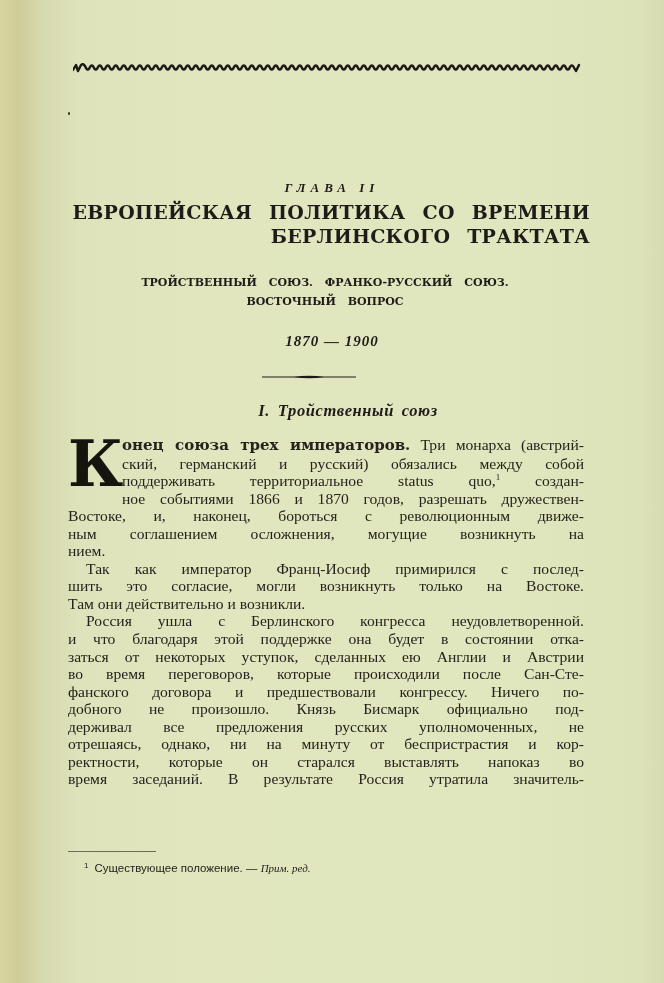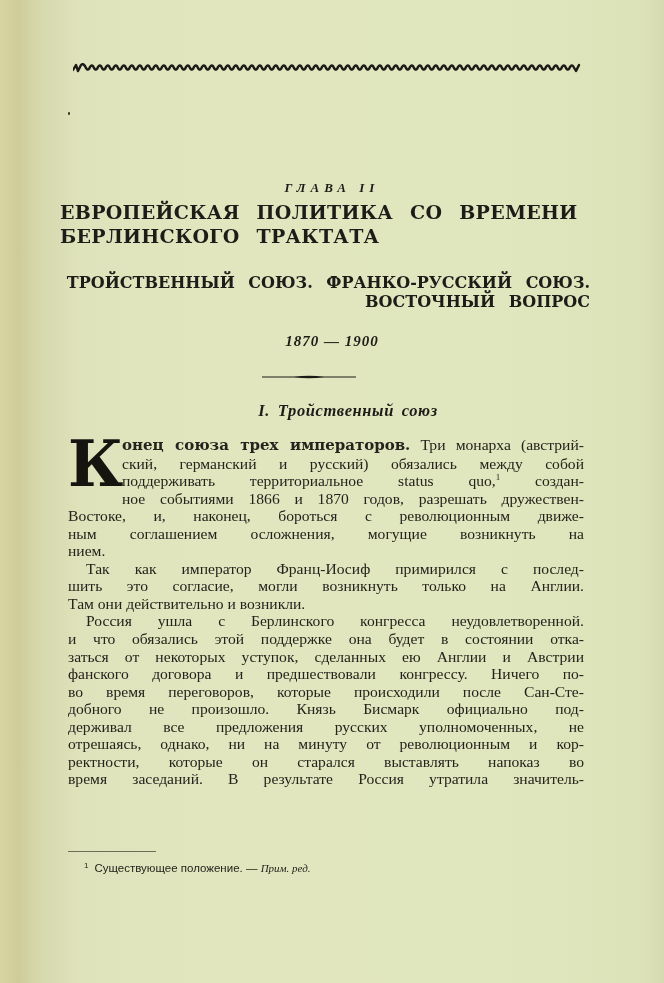--- a/index.html
+++ b/index.html
@@ -43,36 +43,36 @@
       font-style: italic;
       font-weight: bold;
       font-size: 13px;
       letter-spacing: 5px;
       color: #1e1c18;
     }
     .chapter-title {
       position: absolute;
       top: 200px;
       left: 60px; width: 530px;
-      text-align: left;
+      text-align: right;
       font-family: "DejaVu Serif", serif;
       font-weight: bold;
       font-size: 19px;
       line-height: 24px;
       word-spacing: 10px;
       letter-spacing: 0.3px;
     }
     .chapter-subtitle {
       position: absolute;
       top: 273px;
       left: 60px; width: 530px;
-      text-align: right;
-      font-family: "DejaVu Serif", serif;
-      font-weight: bold;
-      font-size: 16px;
+      text-align: center;
+      font-family: "DejaVu Serif", serif;
+      font-weight: bold;
+      font-size: 11px;
       line-height: 19px;
       word-spacing: 8px;
     }
     .chapter-years {
       position: absolute;
       top: 333px;
       left: 0; width: 664px;
       text-align: center;
       font-style: italic;
       font-weight: bold;
@@ -214,33 +214,33 @@
       <span class="line">ский, германский и русский) обязались между собой</span>
       <span class="line"><span>поддерживать территориальное status quo,</span><sup class="fn">1</sup><span> создан-</span></span>
       <span class="line">ное событиями 1866 и 1870 годов, разрешать дружествен-</span>
       <span class="line">Востоке, и, наконец, бороться с революционным движе-</span>
       <span class="line">ным соглашением осложнения, могущие возникнуть на</span>
       <span class="line last">нием.</span>
     </div>
 
     <div>
       <span class="line indent">Так как император Франц-Иосиф примирился с послед-</span>
-      <span class="line">шить это согласие, могли возникнуть только на Англии.</span>
+      <span class="line">шить это согласие, могли возникнуть только на Востоке.</span>
       <span class="line last">Там они действительно и возникли.</span>
     </div>
 
     <div>
       <span class="line indent">Россия ушла с Берлинского конгресса неудовлетворенной.</span>
-      <span class="line">и что обязались этой поддержке она будет в состоянии отка-</span>
+      <span class="line">и что благодаря этой поддержке она будет в состоянии отка-</span>
       <span class="line">заться от некоторых уступок, сделанных ею Англии и Австрии</span>
+      <span class="line">во время переговоров, которые происходили после Сан-Сте-</span>
       <span class="line">фанского договора и предшествовали конгрессу. Ничего по-</span>
-      <span class="line">во время переговоров, которые происходили после Сан-Сте-</span>
       <span class="line">добного не произошло. Князь Бисмарк официально под-</span>
       <span class="line">держивал все предложения русских уполномоченных, не</span>
-      <span class="line">отрешаясь, однако, ни на минуту от революционным и кор-</span>
+      <span class="line">отрешаясь, однако, ни на минуту от беспристрастия и кор-</span>
       <span class="line">ректности, которые он старался выставлять напоказ во</span>
       <span class="line">время заседаний. В результате Россия утратила значитель-</span>
     </div>
   </div>
 
   <div class="footnote-rule"></div>
 
   <div class="footnote">
     <span class="mark">1</span><span>Существующее положение. — </span><span class="ed">Прим. ред.</span>
   </div>

